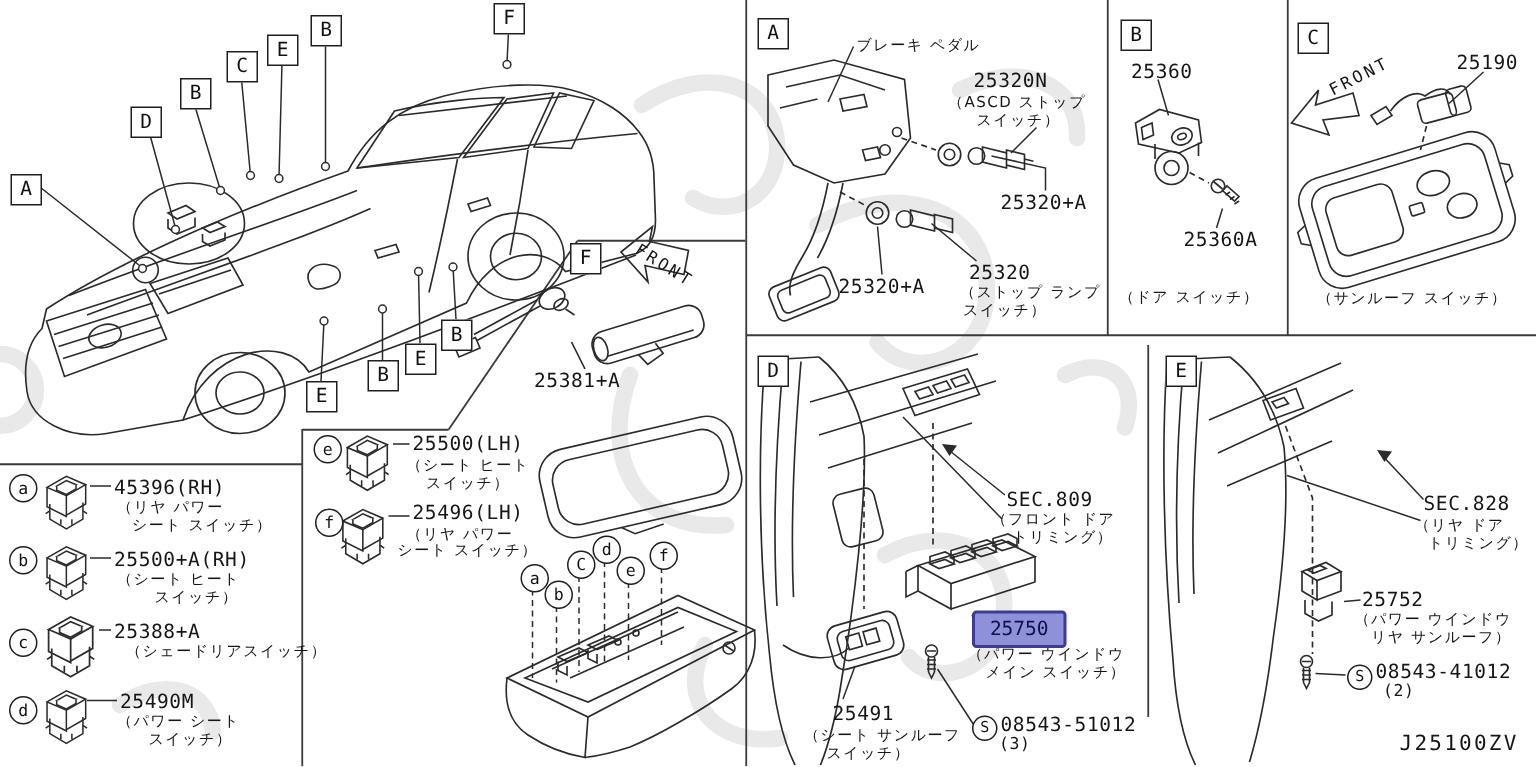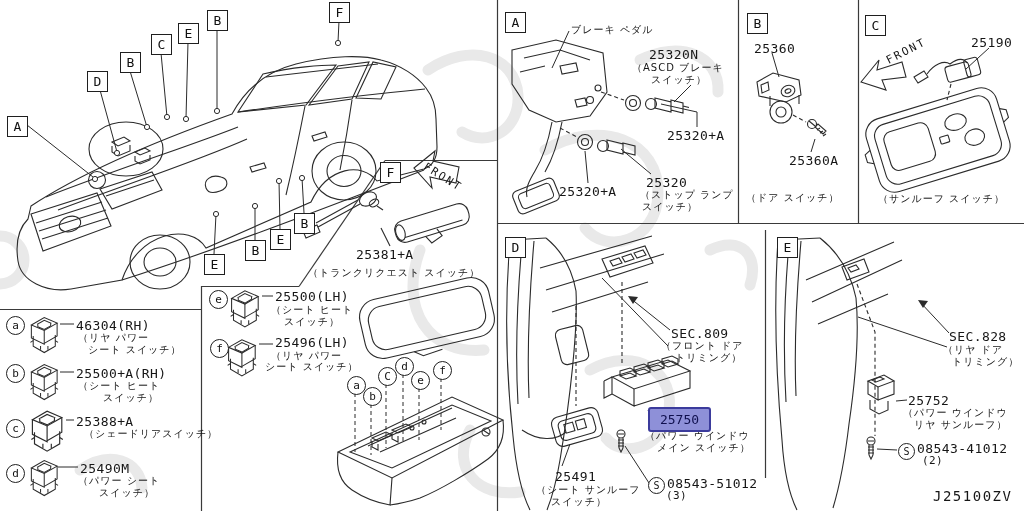--- a/index.html
+++ b/index.html
@@ -278,21 +278,21 @@
   <div class="callout" style="left:151px;top:34px">C</div>
   <div class="callout" style="left:178px;top:23px">E</div>
   <div class="callout" style="left:207px;top:10px">B</div>
   <div class="callout" style="left:329px;top:2px">F</div>
   <div class="callout" style="left:204px;top:254px">E</div>
   <div class="callout" style="left:245px;top:240px">B</div>
   <div class="callout" style="left:270px;top:229px">E</div>
   <div class="callout" style="left:294px;top:213px">B</div>
 
   <div class="circ" style="left:6px;top:316px">a</div>
-  <div class="pn" style="left:76px;top:318px">46304(RH)</div>
+  <div class="pn" style="left:76px;top:318px">45396(RH)</div>
   <div class="jp" style="left:78px;top:331px">（リヤ パワー</div>
   <div class="jp" style="left:88px;top:343px">シート スイッチ）</div>
 
   <div class="circ" style="left:6px;top:364px">b</div>
   <div class="pn" style="left:76px;top:366px">25500+A(RH)</div>
   <div class="jp" style="left:78px;top:379px">（シート ヒート</div>
   <div class="jp" style="left:103px;top:391px">スイッチ）</div>
 
   <div class="circ" style="left:6px;top:419px">c</div>
   <div class="pn" style="left:76px;top:414px">25388+A</div>
@@ -316,26 +316,25 @@
   <div class="circ" style="left:347px;top:376px">a</div>
   <div class="circ" style="left:363px;top:387px">b</div>
   <div class="circ" style="left:378px;top:367px">C</div>
   <div class="circ" style="left:395px;top:357px">d</div>
   <div class="circ" style="left:411px;top:371px">e</div>
   <div class="circ" style="left:433px;top:361px">f</div>
 
   <div class="callout" style="left:380px;top:162px">F</div>
   <div class="front" style="left:428px;top:160px;transform:rotate(32deg)">FRONT</div>
   <div class="pn" style="left:356px;top:247px">25381+A</div>
-  <div class="jp" style="left:308px;top:266px">（トランクリクエスト スイッチ）</div>
 
   <div class="callout" style="left:505px;top:12px">A</div>
   <div class="jp" style="left:571px;top:23px">ブレーキ ペダル</div>
   <div class="pn" style="left:649px;top:47px">25320N</div>
-  <div class="jp" style="left:632px;top:61px">（ASCD ブレーキ</div>
+  <div class="jp" style="left:632px;top:61px">（ASCD ストップ</div>
   <div class="jp" style="left:651px;top:73px">スイッチ）</div>
   <div class="pn" style="left:667px;top:128px">25320+A</div>
   <div class="pn" style="left:559px;top:184px">25320+A</div>
   <div class="pn" style="left:646px;top:175px">25320</div>
   <div class="jp" style="left:640px;top:188px">（ストップ ランプ</div>
   <div class="jp" style="left:642px;top:200px">スイッチ）</div>
 
   <div class="callout" style="left:747px;top:13px">B</div>
   <div class="pn" style="left:754px;top:41px">25360</div>
   <div class="pn" style="left:789px;top:153px">25360A</div>

